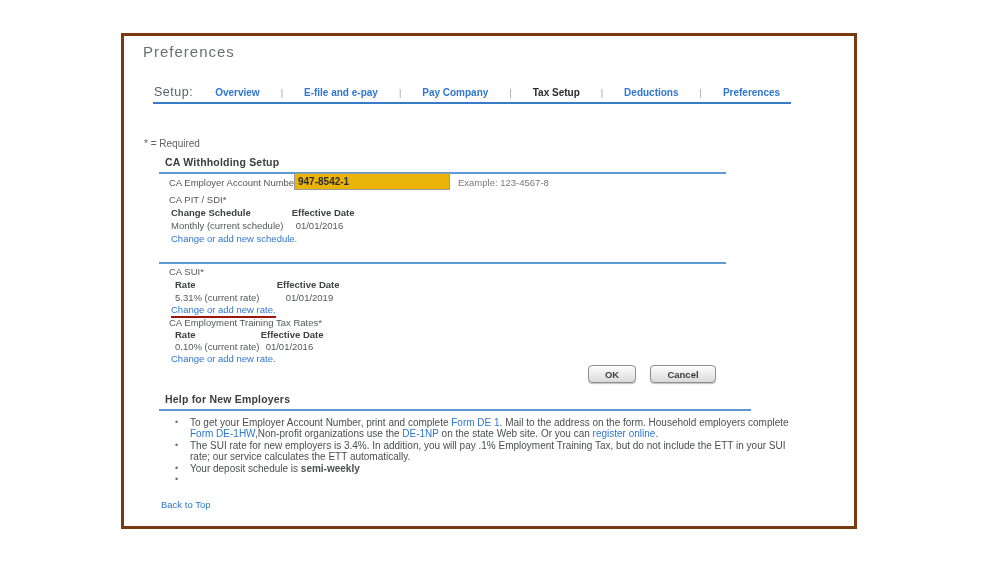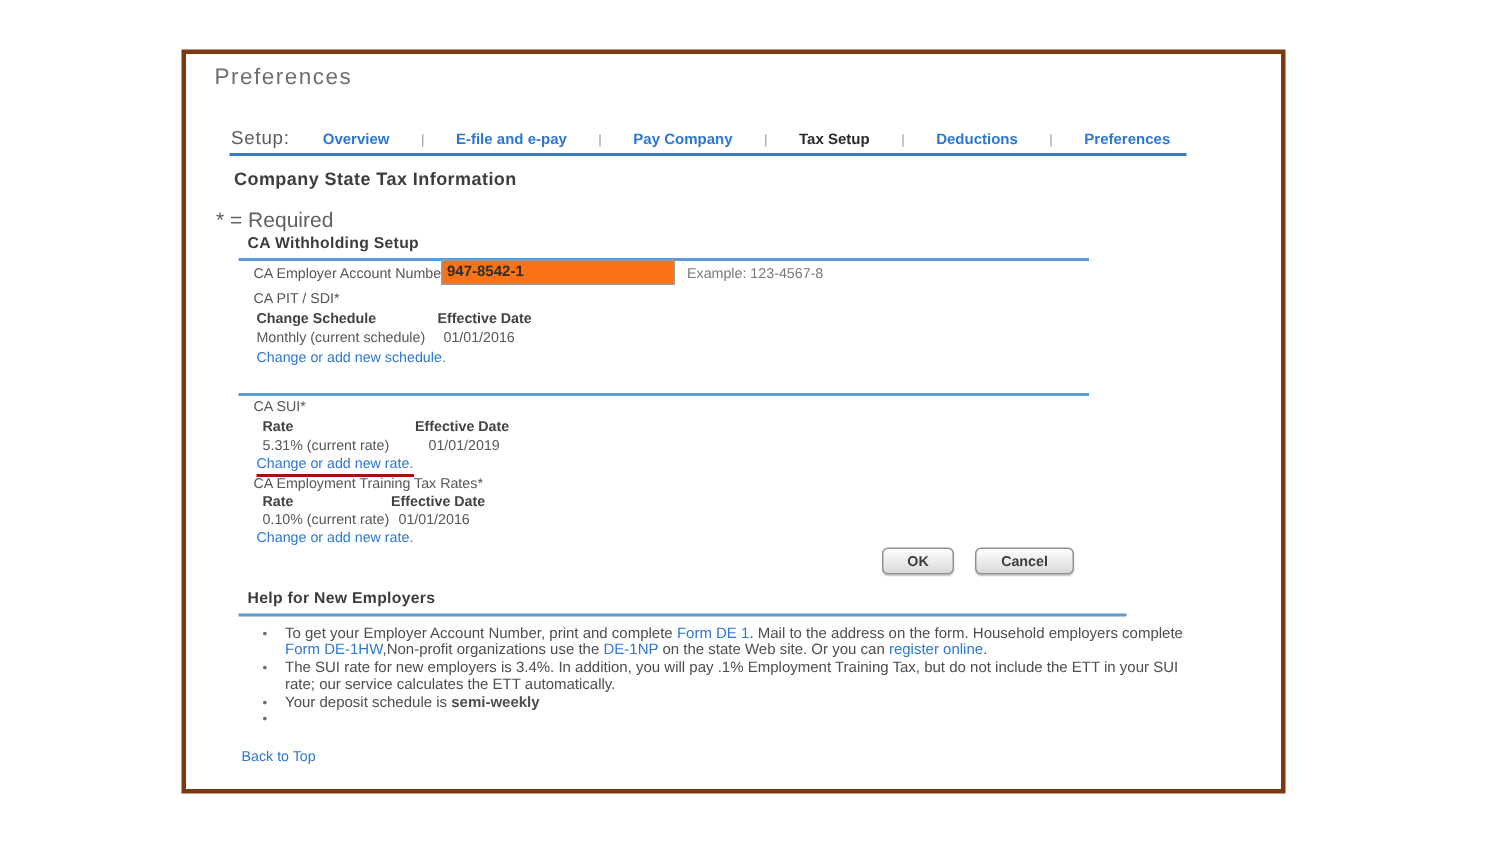--- a/index.html
+++ b/index.html
@@ -13,40 +13,40 @@
 
   .nav { left:30px; top:49px; display:flex; align-items:baseline; white-space:nowrap;gap:12px; }
   .nav-setup { font-size:12.5px; color:#5c5e62; letter-spacing:0.5px; margin-right:10px; }
   .nav a, .nav .nav-current { font-size:10px; font-weight:bold; text-decoration:none; }
   .nav a { color:#2e77d0; cursor:pointer; }
   .nav .nav-current { color:#2b2b2b; }
   .nav-sep { color:#9a9ca0; font-size:9px; margin:0 9px; }
   .nav-underline { left:29px; top:66px; width:638px; height:2px; background:#3a7bc8; }
 
   .company-heading { left:32px; top:76px; font-size:12px; font-weight:bold; color:#3b3d40; letter-spacing:0.3px; }
-  .required-note { left:20px; top:102px; font-size:14px; color:#5f6165; }
+  .required-note { left:20px; top:102px; font-size:10px; color:#5f6165; }
 
   .section-title { font-size:10.5px; font-weight:bold; color:#3b3d40; letter-spacing:0.2px; }
   .section-rule { height:2px; background:#5b9bd5; }
 
   .lbl { font-size:9.5px; color:#55575b; }
   .muted { color:#77797d; }
   .row-line { white-space:nowrap; font-size:9.5px; }
   .t-head { font-weight:bold; color:#3f4144; }
   .c1 { display:inline-block; }
   .w118 { width:118px; } .w122 { width:122px; }
   .w99  { width:99px; }  .w108 { width:108px; }
   .w83  { width:83px; }  .w88  { width:88px; }
 
   .link { color:#2e77d0; text-decoration:none; cursor:pointer; font-size:9.5px; }
   .link-red-underline { border-bottom:2px solid #9b150b; padding-bottom:1px; display:inline-block; }
 
   .acct-input { left:170px; top:137px; width:156px; height:17px; border:1px solid #9b9b9b;
                 font-family:"Liberation Sans", sans-serif; font-size:10px; font-weight:bold;
-                color:#2e2e2e; padding:1px 3px; background:#f97316; }
+                color:#2e2e2e; padding:1px 3px; background:#eab308; }
 
   .btn { height:18px; border:1px solid #8f8f8f; border-radius:4px;
          background:linear-gradient(#fefefe,#d9d9d9); font-family:"Liberation Sans", sans-serif;
          font-size:9.5px; font-weight:bold; color:#3c3c3c; cursor:pointer;
          box-shadow:0 1px 1px rgba(0,0,0,0.25); }
   .btn-ok { left:464px; top:329px; width:48px; }
   .btn-cancel { left:526px; top:329px; width:66px; }
 
   .help-list { left:49px; top:381px; width:627px; list-style:none; }
   .help-list li { position:relative; padding-left:17px; font-size:10px; line-height:11.4px; color:#4c4e52; }
@@ -72,21 +72,20 @@
     <a>Pay Company</a>
     <span class="nav-sep">|</span>
     <span class="nav-current">Tax Setup</span>
     <span class="nav-sep">|</span>
     <a>Deductions</a>
     <span class="nav-sep">|</span>
     <a>Preferences</a>
   </div>
   <div class="abs nav-underline"></div>
 
-  <div class="abs company-heading">Company State Tax Information</div>
   <div class="abs required-note">* = Required</div>
 
   <div class="abs section-title" style="left:41px; top:120px;">CA Withholding Setup</div>
   <div class="abs section-rule" style="left:35px; top:136px; width:567px;"></div>
 
   <span class="abs lbl" style="left:45px; top:141px;">CA Employer Account Number</span>
   <input class="abs acct-input" type="text" value="947-8542-1" style="">
   <span class="abs lbl muted" style="left:334px; top:141px;">Example: 123-4567-8</span>
 
   <span class="abs lbl" style="left:45px; top:158px;">CA PIT / SDI*</span>

